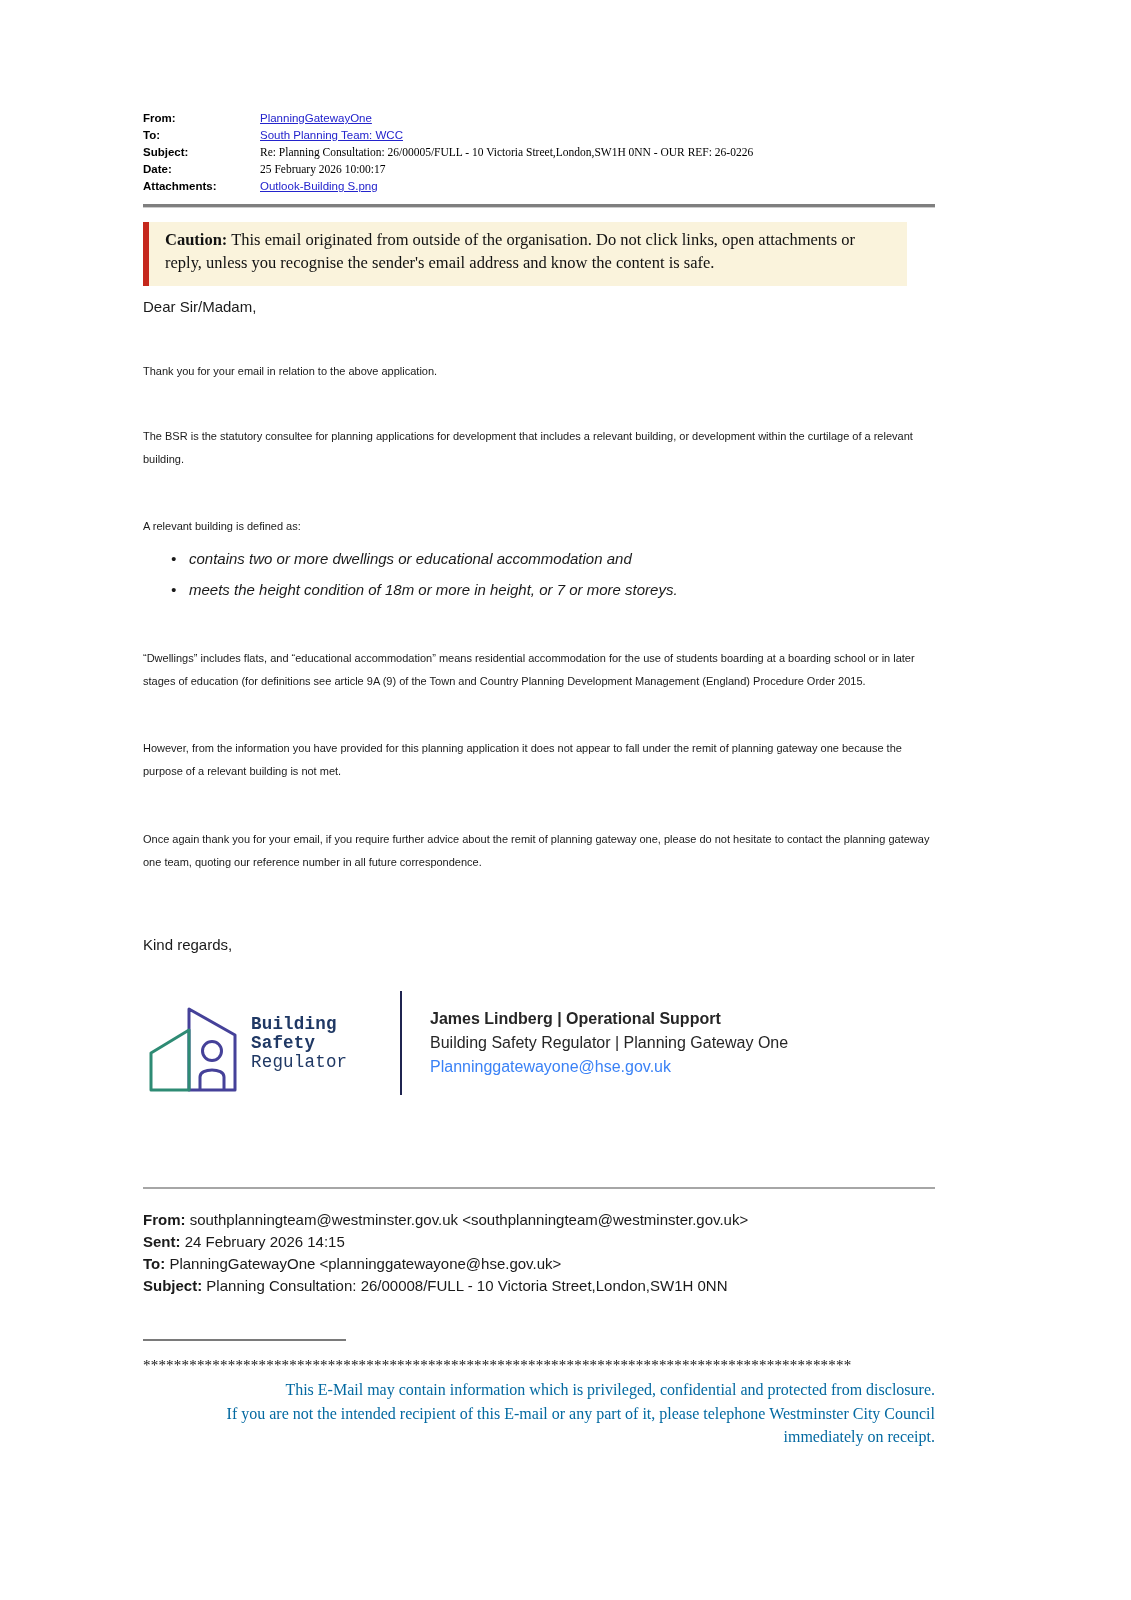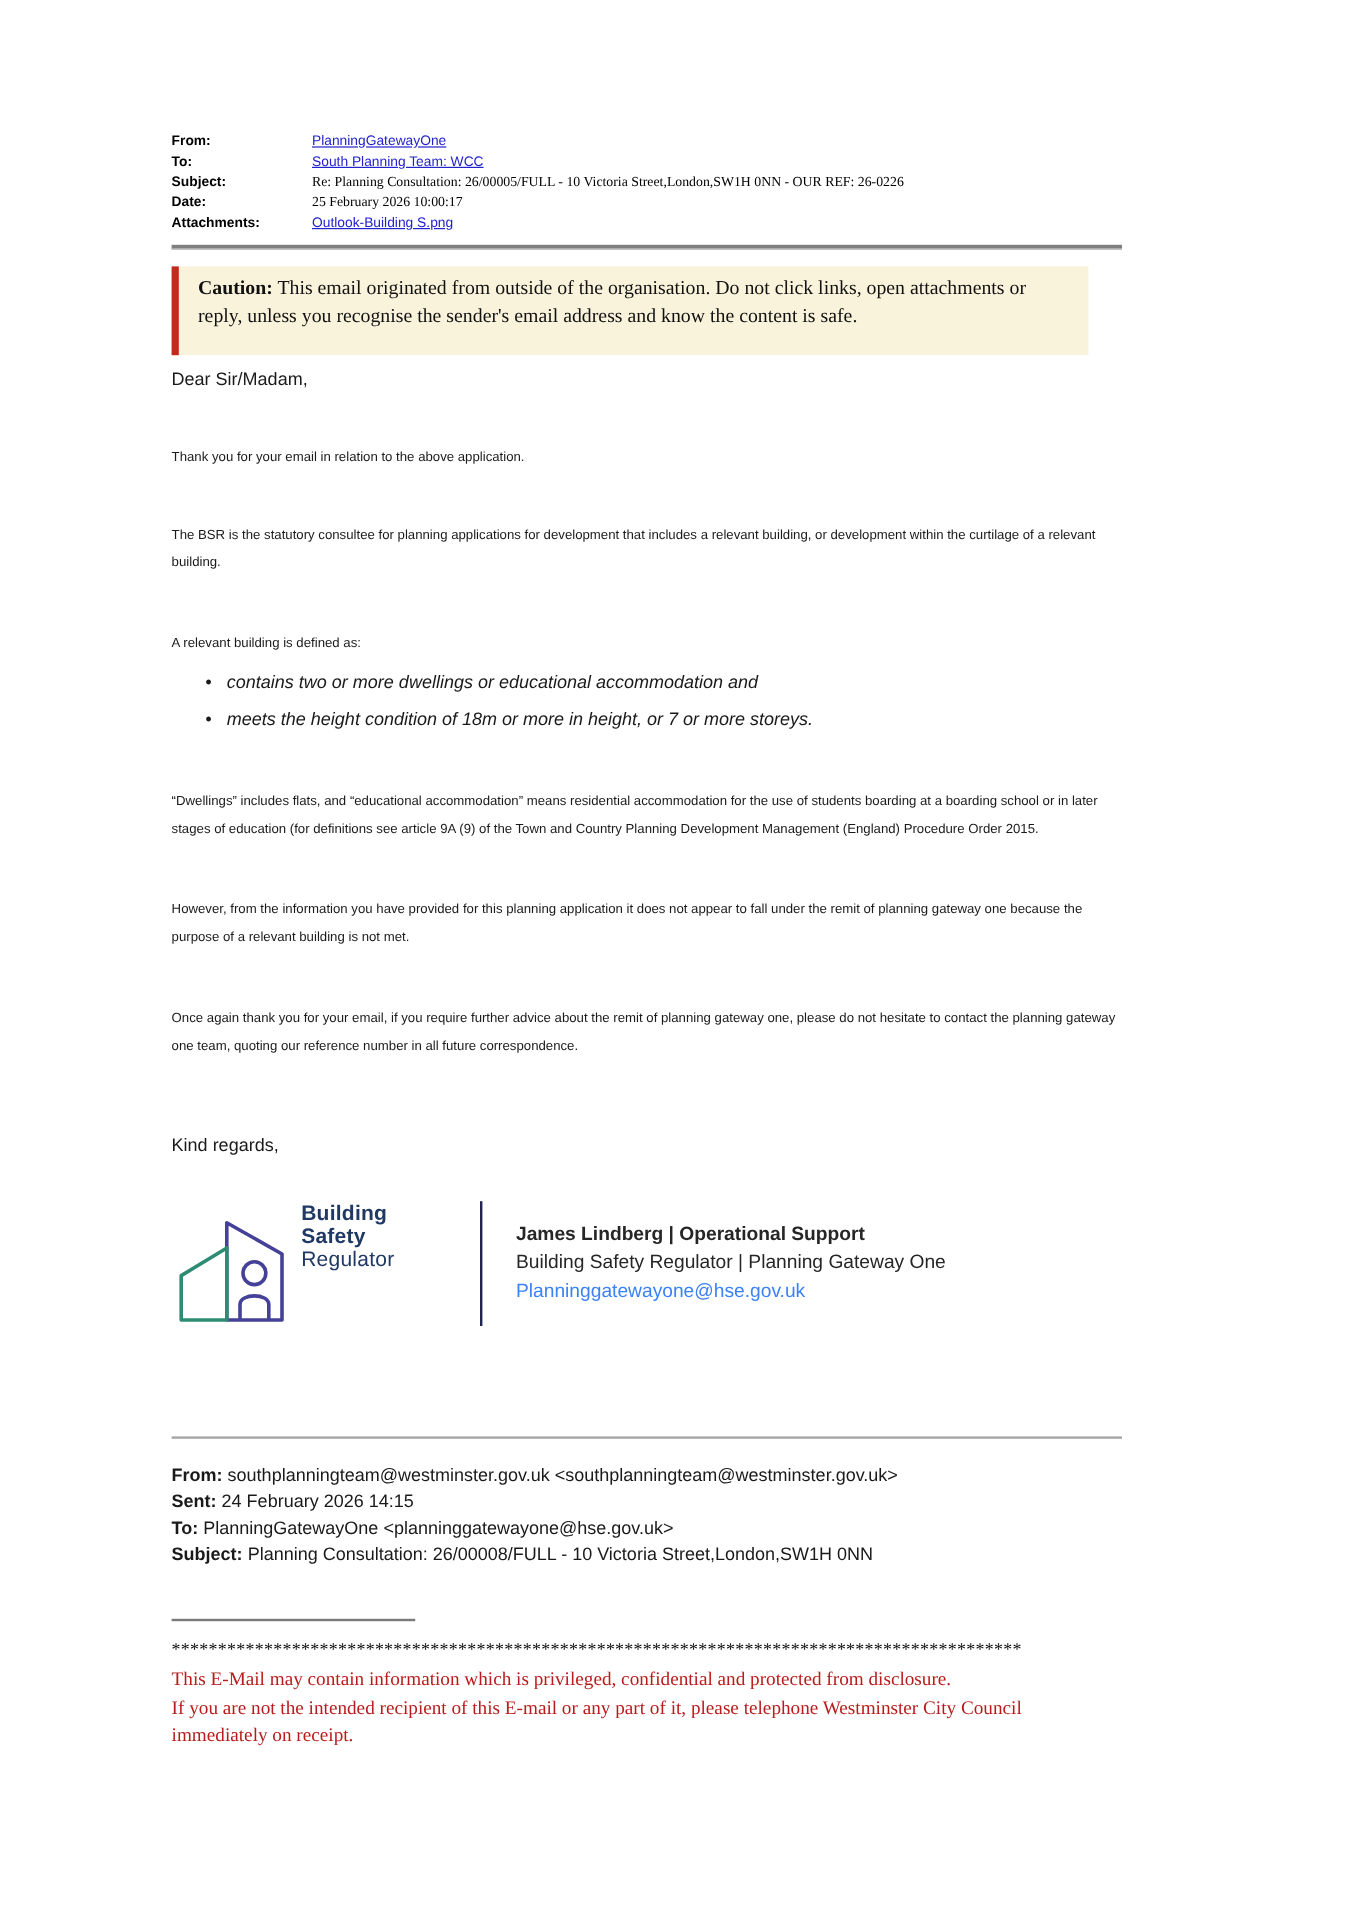--- a/index.html
+++ b/index.html
@@ -10,57 +10,57 @@
   
   .hdr { font-size:11.5px; line-height:17px; }
   .hdr-row { display:flex; }
   .hdr-label { font-weight:bold; width:117px; flex:0 0 117px; color:#000; }
   .hdr-value { color:#000;font-family:Liberation Serif, serif; }
   a.hdr-link { color:#2323cc; text-decoration:underline; cursor:pointer; }
   .hdr-divider { margin-top:9px; height:4px; background:#7f7f7f; border-bottom:1px solid #cccccc; }
 
   
   .caution { margin-top:14px; margin-right:28px; background:#faf3dc; border-left:6px solid #c5281c;
-             padding:6px 12px 22px 16px; font-family:"Liberation Serif",serif; font-size:16.5px;
+             padding:6px 12px 12px 16px; font-family:"Liberation Serif",serif; font-size:16.5px;
              line-height:23px; color:#111; }
   .caution-label { font-weight:bold; }
 
   
   .greeting { margin-top:12px; font-size:15px; color:#1a1a1a; }
   .para { font-size:11px; line-height:23px; color:#1a1a1a; }
   .mt-p1 { margin-top:45px; }
   .mt-p2 { margin-top:42px; }
   .mt-p3 { margin-top:44px; }
   .mt-p4 { margin-top:46px; }
   .mt-p5 { margin-top:44px; }
   .mt-p6 { margin-top:45px; }
   .bullets { margin-top:9px; list-style:none; }
   .bullet { position:relative; padding-left:46px; margin-top:8px; font-size:15px; line-height:23px;font-style:italic; }
   .bullet::before { content:"\2022"; position:absolute; left:28px; top:0; font-size:15px; }
   .signoff { margin-top:62px; font-size:15px; }
 
   
   .sig { margin-top:38px; display:flex; align-items:center; }
-  .sig-logo { display:flex; flex:0 0 217px; }
+  .sig-logo { display:flex; align-items:center; flex:0 0 217px;font-family:Liberation Mono, monospace; }
   .logo-text { margin-left:8px; font-size:17.5px; line-height:19px; color:#1f3864; letter-spacing:0.2px; }
   .logo-text .b { font-weight:bold; }
   .sig-divider { width:2px; height:104px; background:#1f2450; margin-left:40px; }
   .sig-text { margin-left:28px; font-size:16px; line-height:24px; color:#262626; }
   .sig-name { font-weight:bold; }
   a.sig-email { color:#3b82f6; cursor:pointer; }
 
   
   .q-rule { margin-top:92px; border-top:2px solid #a6a6a6; }
   .q-block { margin-top:20px; font-size:15px; line-height:22px; color:#1a1a1a; }
   .q-label { font-weight:bold; }
   .serif-note { margin-top:24px; font-family:"Liberation Serif",serif; font-size:16px; line-height:23px; color:#111; }
   .short-rule { margin-top:42px; width:203px; border-top:2px solid #7a7a7a; }
   .asterisks { margin-top:16px; font-family:"Liberation Serif",serif; font-size:15px;
                white-space:nowrap; overflow:hidden; color:#111; letter-spacing:0.2px; }
-  .disclaimer { font-family:"Liberation Serif",serif; font-size:16px; line-height:23.5px; color:#b91c1c; }
+  .disclaimer { font-family:"Liberation Serif",serif; font-size:16px; line-height:23.5px; color:#0369a1;text-align:right; }
   .disclaimer.first { margin-top:4px; }
 </style>
 </head>
 <body>
 
 <div class="page">
 
   <div class="hdr">
     <div class="hdr-row">
       <span class="hdr-label">From:</span>

